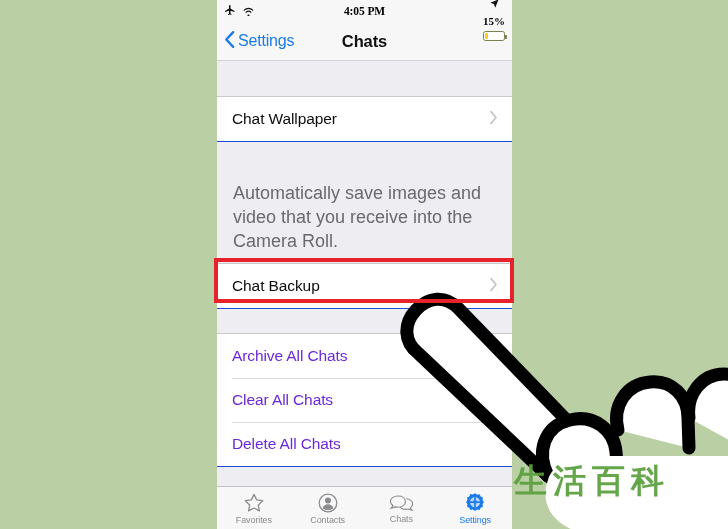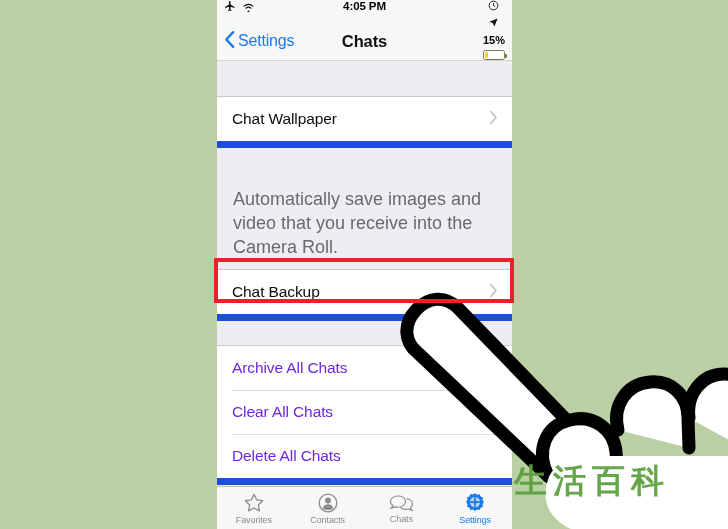--- a/index.html
+++ b/index.html
@@ -34,26 +34,27 @@
     display: flex;
     flex-direction: column;
     z-index: 5;
   }
 
   
   .statusbar {
     height: 22px;
     background: #f7f7f7;
     display: flex;
-    align-items: flex-start;
+    align-items: center;
     padding: 0 7px;
     font-size: 11px;
     color: #000;
     position: relative;
     flex: none;
+    font-family: Liberation Serif, serif;
   }
   .sb-left {
     display: flex;
     align-items: center;
     gap: 6px;
   }
   .sb-center {
     position: absolute;
     left: 0; right: 0;
     text-align: center;
@@ -139,21 +140,21 @@
   }
   .gap { background: #eeeef2; }
   .gap-35 { height: 35px; }
   .gap-33 { height: 33px; }
   .gap-24 { height: 24px; }
   .gap-22 { height: 22px; }
 
   .group {
     background: #ffffff;
     border-top: 1px solid #c9c9cc;
-    border-bottom: 7px solid #1d4ed8;
+    border-bottom: 1px solid #1d4ed8;
   }
   .row {
     height: 44px;
     display: flex;
     align-items: center;
     padding: 0 14px 0 15px;
     background: #fff;
     box-sizing: border-box;
     cursor: pointer;
   }

